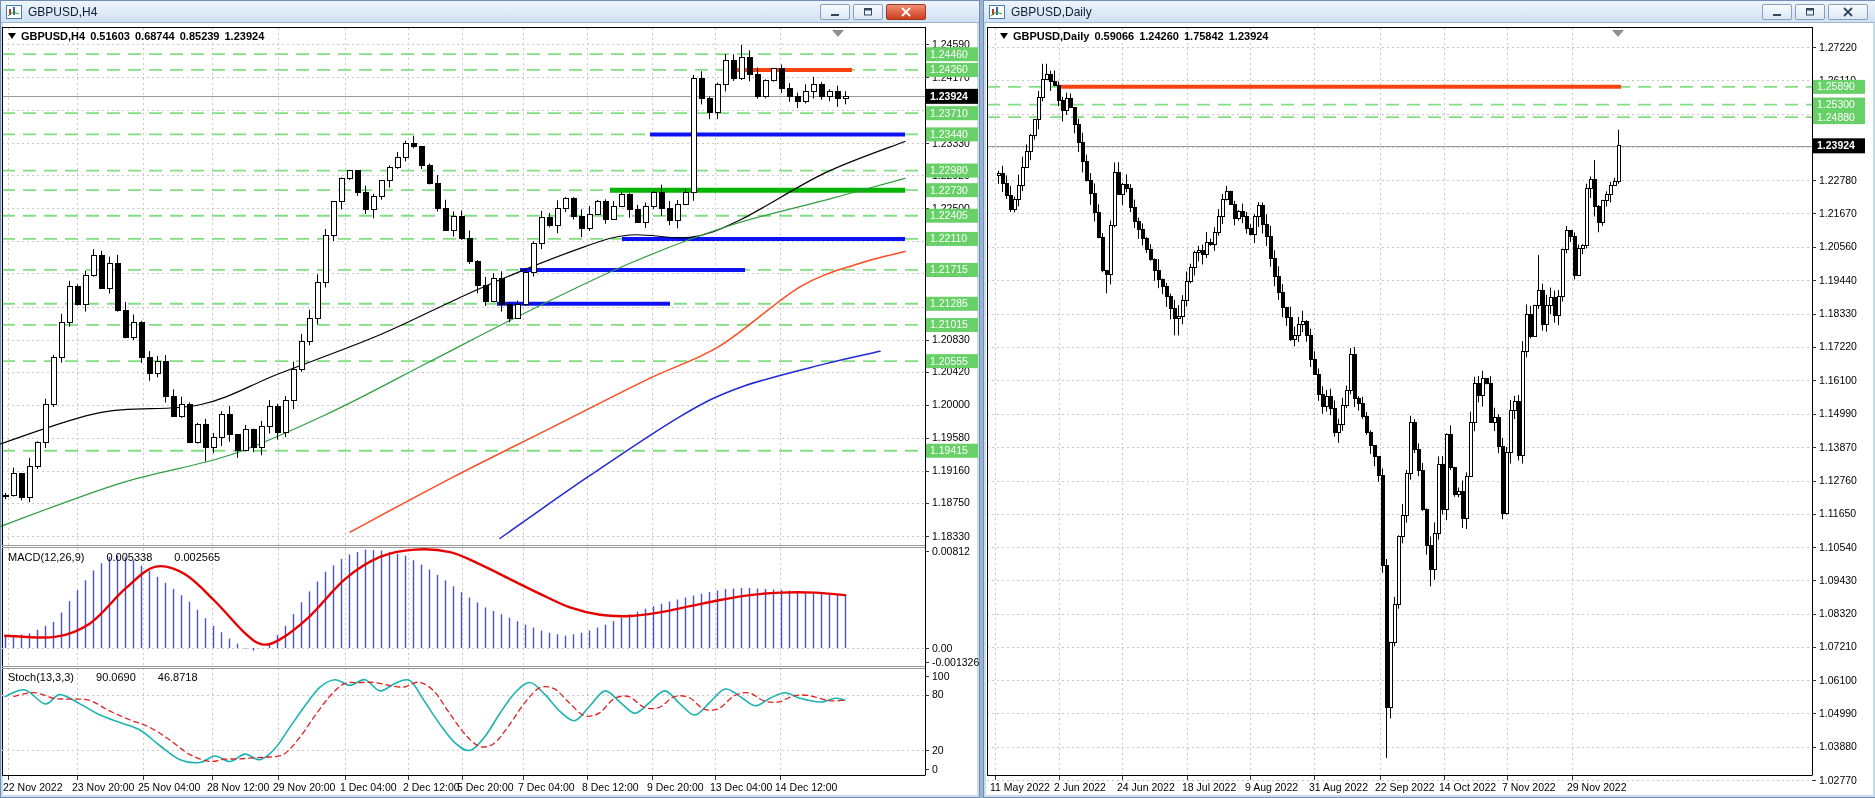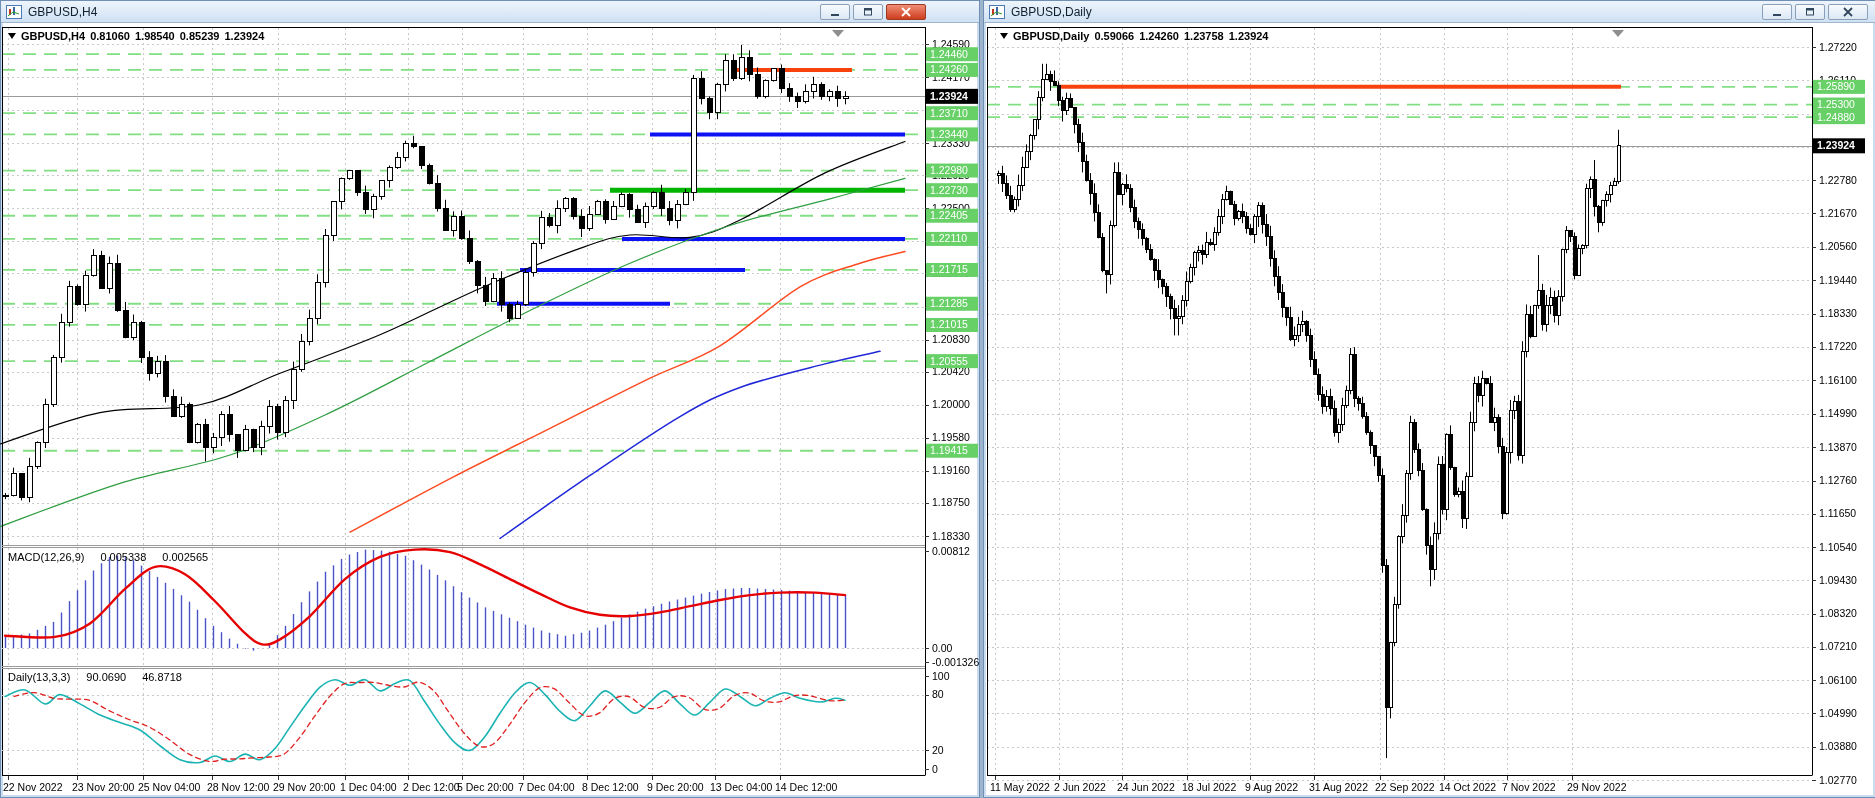--- a/index.html
+++ b/index.html
@@ -13,21 +13,21 @@
   .win-left .controls{margin-right:48px}
   .win-right .controls{margin-right:2px}
   .wbtn{width:30px;height:16px;border:1px solid #8aa0b8;border-radius:2px;background:linear-gradient(#f7fafd,#dce8f5);display:flex;align-items:center;justify-content:center;padding:0;cursor:pointer}
   .wbtn.close{width:40px}
   .wbtn.close.red{background:linear-gradient(#ef8d74,#ce3d1e);border-color:#9c3a22}
   .chart-surface{position:absolute;top:22px;left:2px;right:2px;bottom:2px;background:#fff;z-index:1}
   #chart-svg{position:absolute;left:0;top:0;z-index:5;pointer-events:none}
   .overlay{position:absolute;z-index:6;white-space:nowrap}
   .quote{font-size:11px;font-weight:700;color:#000;display:flex;gap:5px;align-items:center}
   .tri{width:0;height:0;border:4px solid transparent;border-top:6px solid #000;margin-top:5px;display:inline-block}
-  .indlabel{font-size:11px;color:#000;display:flex;gap:16px}
+  .indlabel{font-size:11px;color:#000;display:flex;gap:22px}
   .plot-hit{position:absolute;z-index:3}
 </style>
 </head>
 <body>
 
 <div class="window win-left">
   <div class="titlebar">
     <svg width="16" height="14" viewBox="0 0 16 14">
       <rect x="0.5" y="0.5" width="15" height="13" fill="#fff" stroke="#4a7ab5"></rect>
       <rect x="3" y="4" width="2" height="6" fill="#c23321"></rect>
@@ -999,35 +999,35 @@
     <text x="1439" y="791" fill="#000" font-size="10.5" font-weight="400" text-anchor="start" font-family="Liberation Sans, sans-serif">14 Oct 2022</text>
     <line x1="1507.5" y1="776" x2="1507.5" y2="780" stroke="#333" stroke-width="1"></line>
     <text x="1502" y="791" fill="#000" font-size="10.5" font-weight="400" text-anchor="start" font-family="Liberation Sans, sans-serif">7 Nov 2022</text>
     <line x1="1572.5" y1="776" x2="1572.5" y2="780" stroke="#333" stroke-width="1"></line>
     <text x="1567" y="791" fill="#000" font-size="10.5" font-weight="400" text-anchor="start" font-family="Liberation Sans, sans-serif">29 Nov 2022</text>
   </svg>
 
 <div class="overlay quote" style="left:8px;top:28px">
   <span class="tri"></span>
   <span>GBPUSD,H4</span>
-  <span>0.81060</span>
-  <span>1.98540</span>
+  <span>0.51603</span>
+  <span>0.68744</span>
   <span>0.85239</span>
   <span>1.23924</span>
 </div>
 <div class="overlay indlabel" style="left:8px;top:551px">
   <span>MACD(12,26,9)</span>
   <span>0.005338</span>
   <span>0.002565</span>
 </div>
 <div class="overlay indlabel" style="left:8px;top:671px">
-  <span>Daily(13,3,3)</span>
+  <span>Stoch(13,3,3)</span>
   <span>90.0690</span>
   <span>46.8718</span>
 </div>
 <div class="overlay quote" style="left:1000px;top:28px">
   <span class="tri"></span>
   <span>GBPUSD,Daily</span>
   <span>0.59066</span>
   <span>1.24260</span>
-  <span>1.23758</span>
+  <span>1.75842</span>
   <span>1.23924</span>
 </div>
 
 </body></html>

